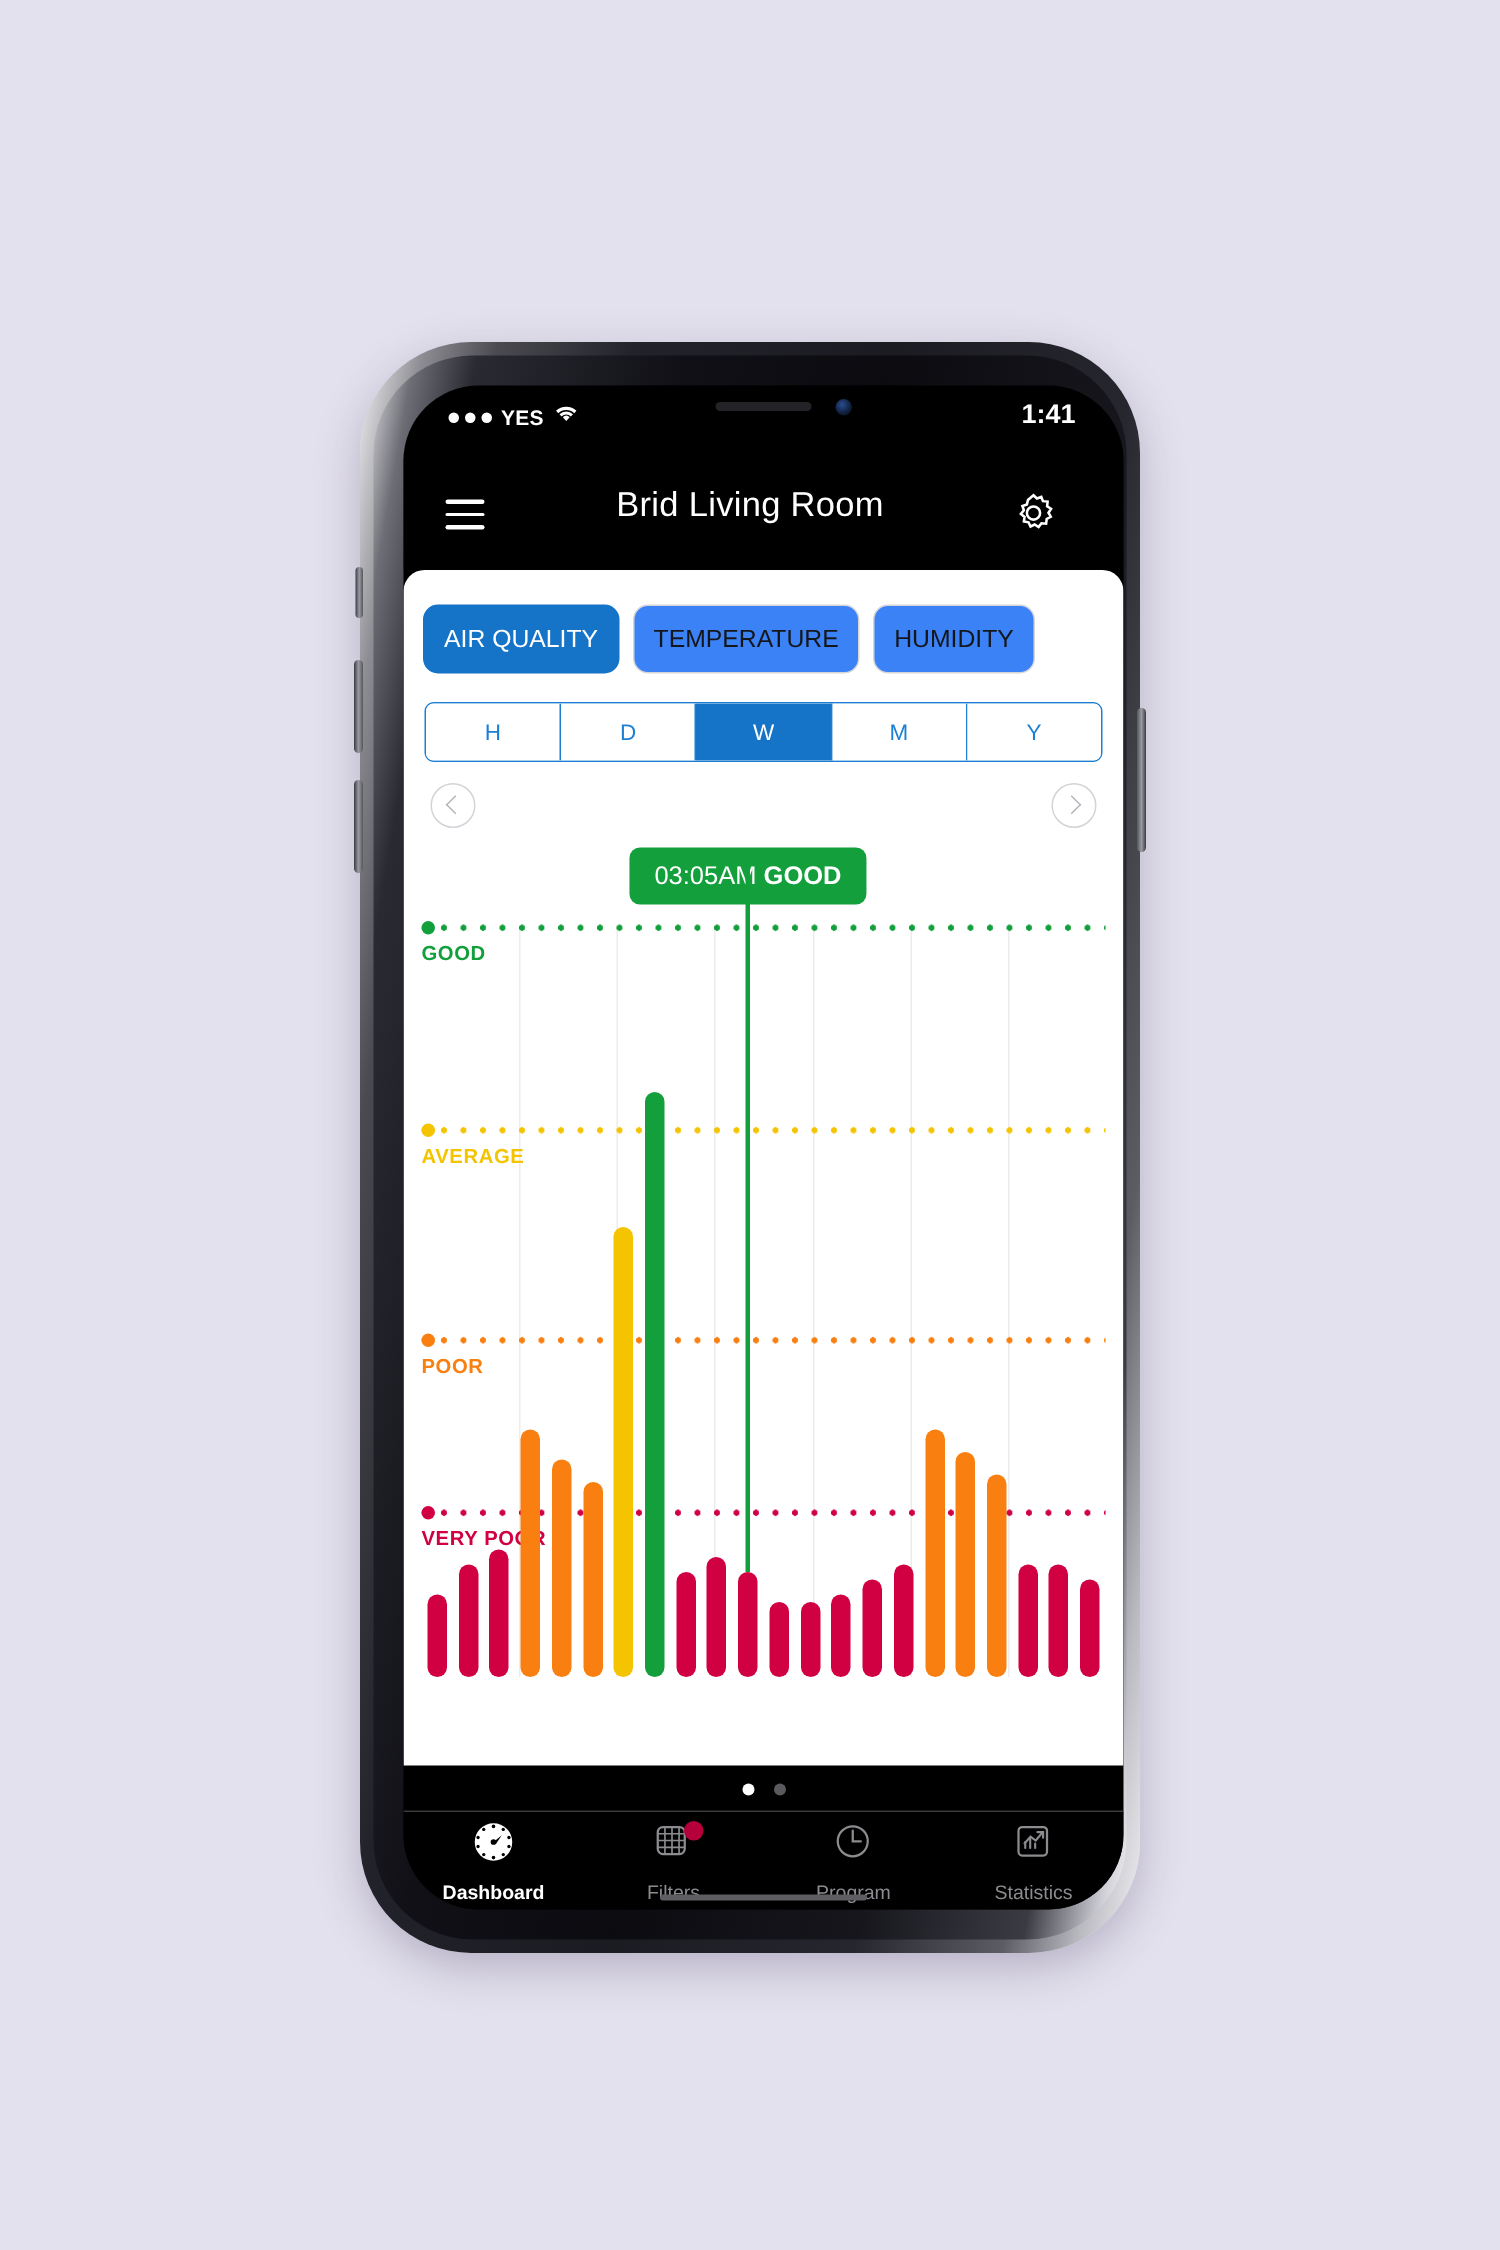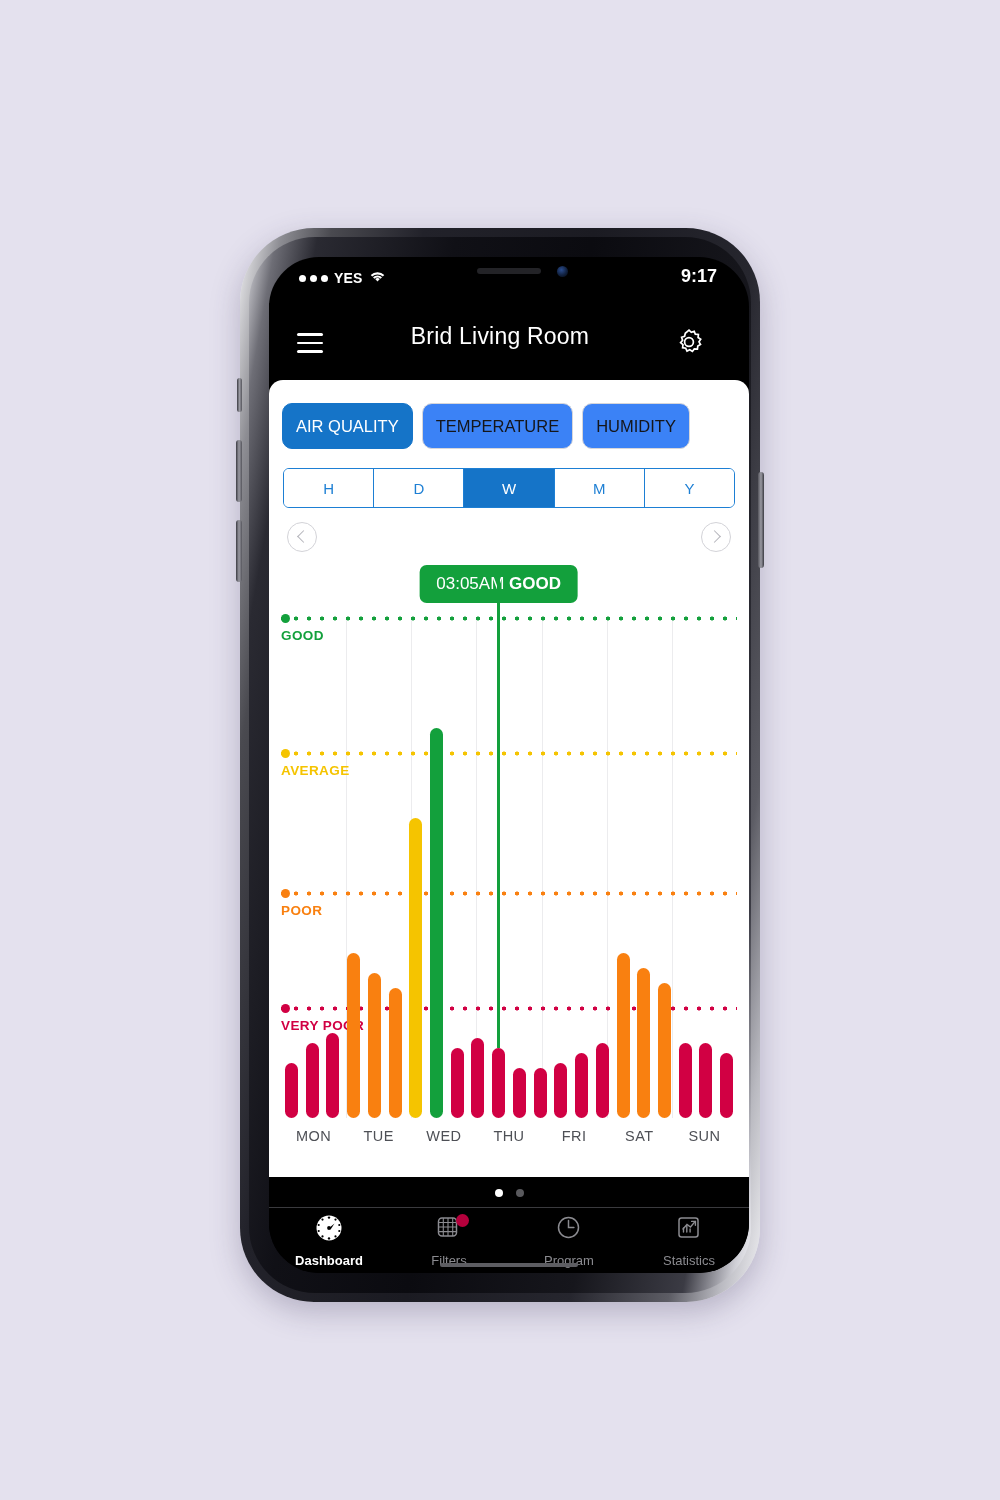--- a/index.html
+++ b/index.html
@@ -229,21 +229,21 @@
             </span>
             <span class="sb-carrier">YES</span>
             <span>
               <svg width="17" height="13" viewBox="0 0 17 13">
                 <path d="M8.5 11.6 6.2 9.1a3.4 3.4 0 0 1 4.6 0z" fill="#fff"></path>
                 <path d="M8.5 4.4c2 0 3.9.8 5.3 2.1l1.5-1.6A9.7 9.7 0 0 0 8.5 2.2 9.7 9.7 0 0 0 1.7 4.9l1.5 1.6a7.6 7.6 0 0 1 5.3-2.1z" fill="#fff"></path>
                 <path d="M8.5 7.4c1.2 0 2.3.5 3.1 1.3l1.4-1.5a6.5 6.5 0 0 0-9 0l1.4 1.5a4.3 4.3 0 0 1 3.1-1.3z" fill="#fff"></path>
               </svg>
             </span>
           </div>
-          <div class="sb-right">9:17</div>
+          <div class="sb-right">1:41</div>
         </div>
 
         <div class="apphdr">
           <div class="hamburger">
             <span></span>
               <span></span>
               <span></span>
           </div>
           <div class="title">Brid Living Room</div>
           <div class="gear">
@@ -332,29 +332,20 @@
                 <div class="bar" title="FRI 11" style="left: 273.318px; width: 13px; height: 55px; background: rgb(209, 0, 67);"></div>
                 <div class="bar" title="FRI 13" style="left: 294.045px; width: 13px; height: 65px; background: rgb(209, 0, 67);"></div>
                 <div class="bar" title="SAT 15" style="left: 314.773px; width: 13px; height: 75px; background: rgb(209, 0, 67);"></div>
                 <div class="bar" title="SAT 33" style="left: 335.5px; width: 13px; height: 165px; background: rgb(249, 128, 16);"></div>
                 <div class="bar" title="SAT 30" style="left: 356.227px; width: 13px; height: 150px; background: rgb(249, 128, 16);"></div>
                 <div class="bar" title="SAT 27" style="left: 376.955px; width: 13px; height: 135px; background: rgb(249, 128, 16);"></div>
                 <div class="bar" title="SUN 15" style="left: 397.682px; width: 13px; height: 75px; background: rgb(209, 0, 67);"></div>
                 <div class="bar" title="SUN 15" style="left: 418.409px; width: 13px; height: 75px; background: rgb(209, 0, 67);"></div>
                 <div class="bar" title="SUN 13" style="left: 439.136px; width: 13px; height: 65px; background: rgb(209, 0, 67);"></div>
               </div>
-            <div class="daylabels" id="daylabels">
-                <span style="left: 32.5714px;">MON</span>
-                <span style="left: 97.7143px;">TUE</span>
-                <span style="left: 162.857px;">WED</span>
-                <span style="left: 228px;">THU</span>
-                <span style="left: 293.143px;">FRI</span>
-                <span style="left: 358.286px;">SAT</span>
-                <span style="left: 423.429px;">SUN</span>
-              </div>
           </div>
         </div>
 
         <div class="pagedots">
           <i class="on"></i>
           <i></i>
         </div>
         <div class="hairline"></div>
 
         <div class="tabbar">

